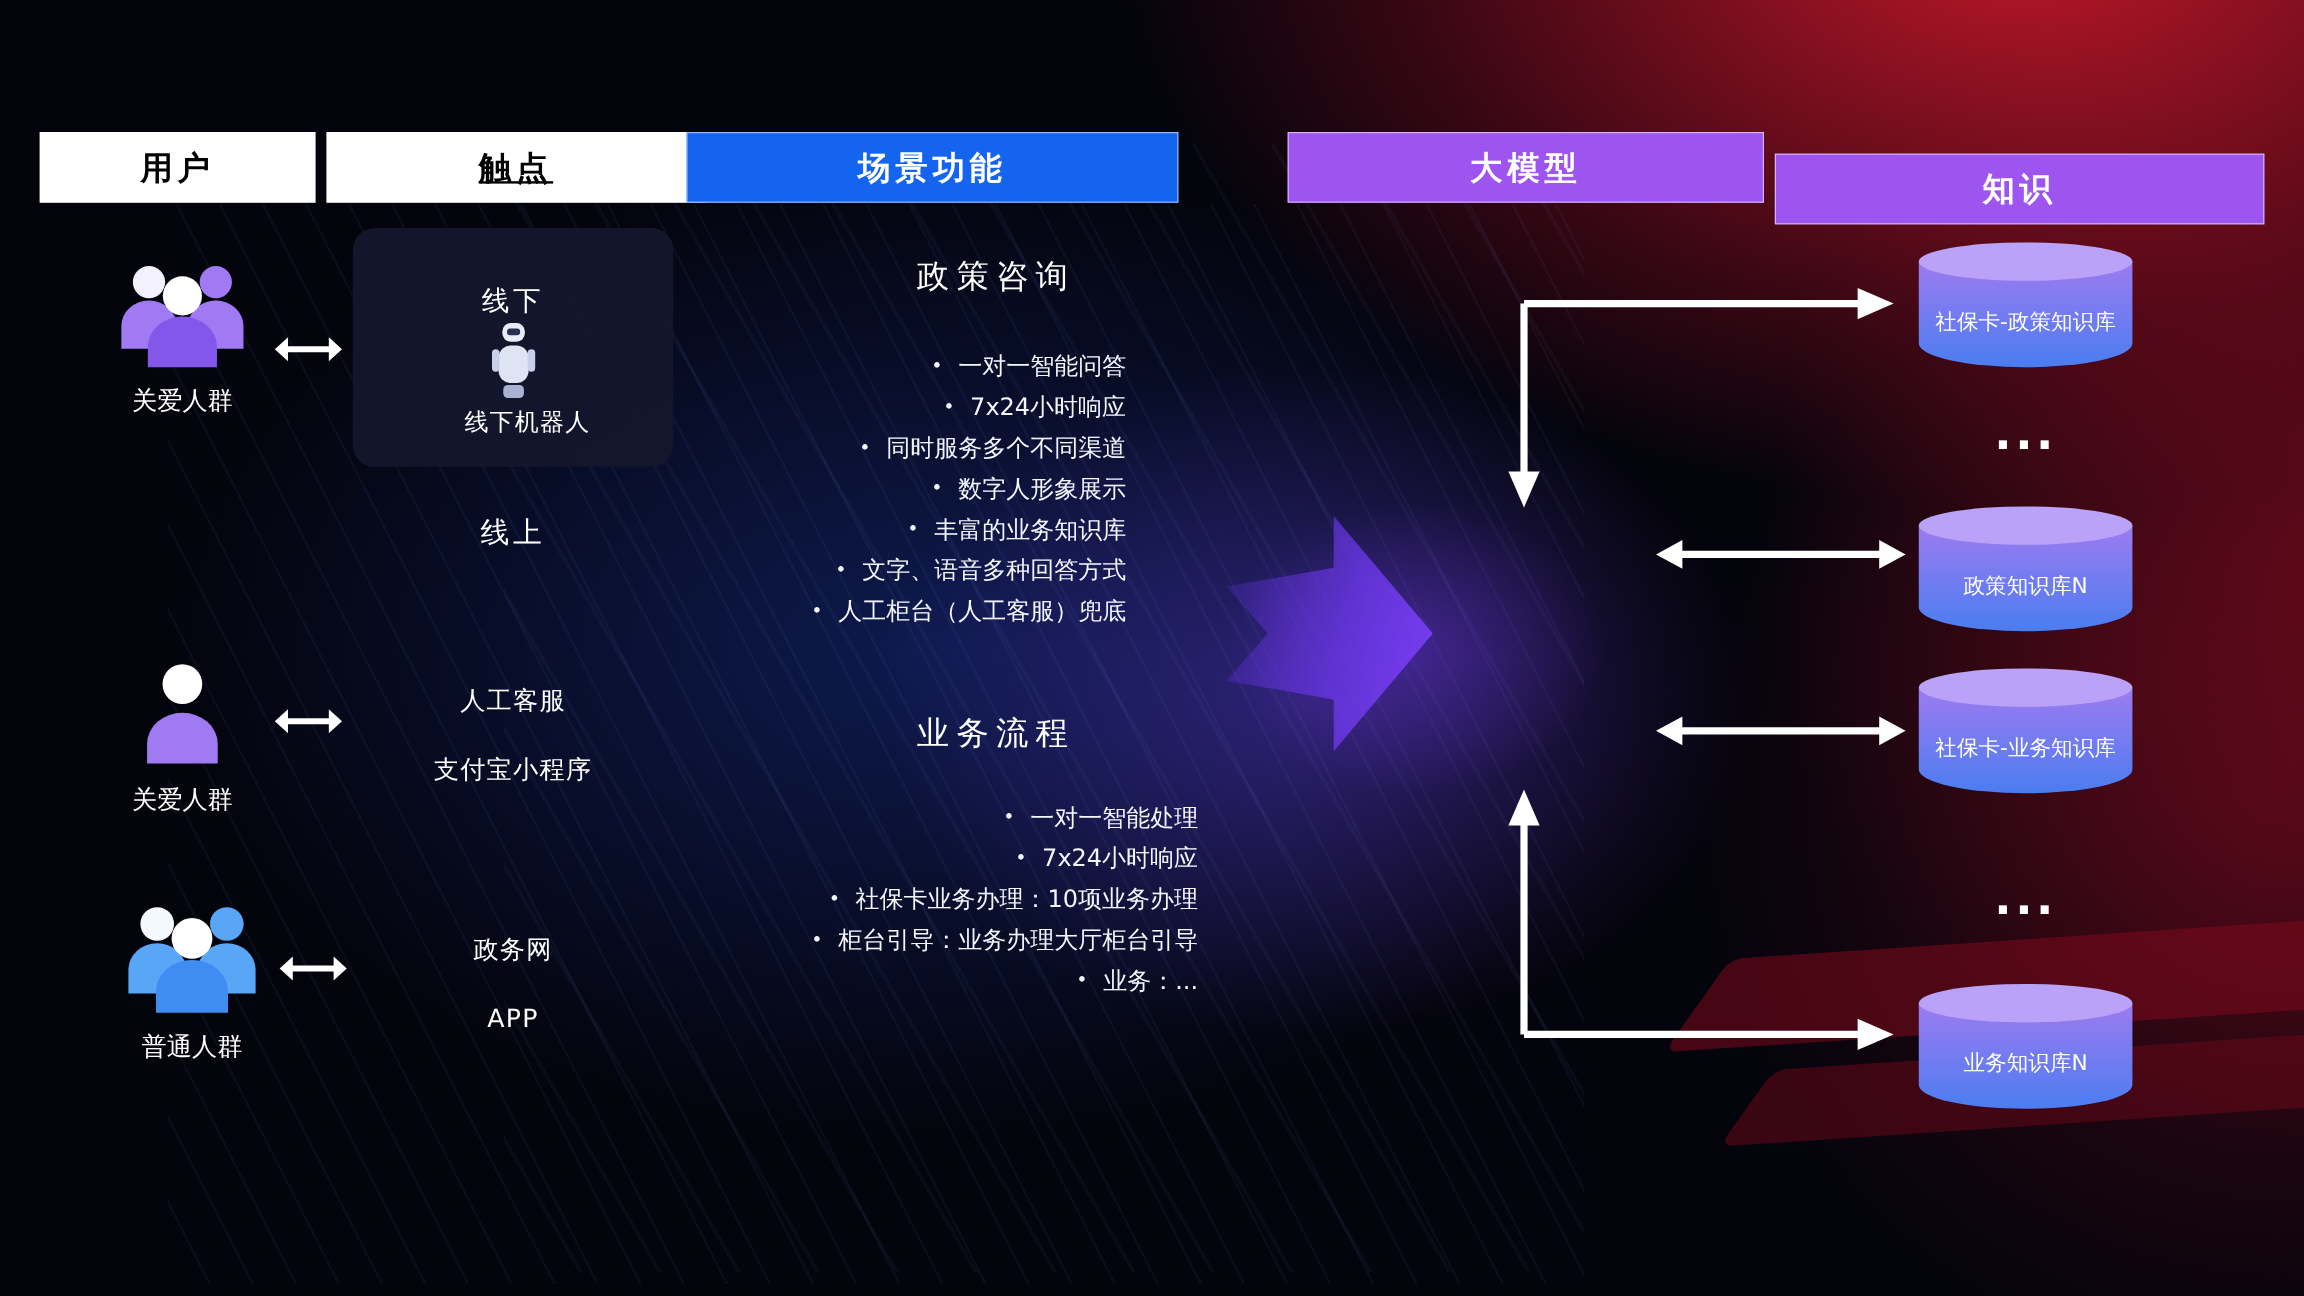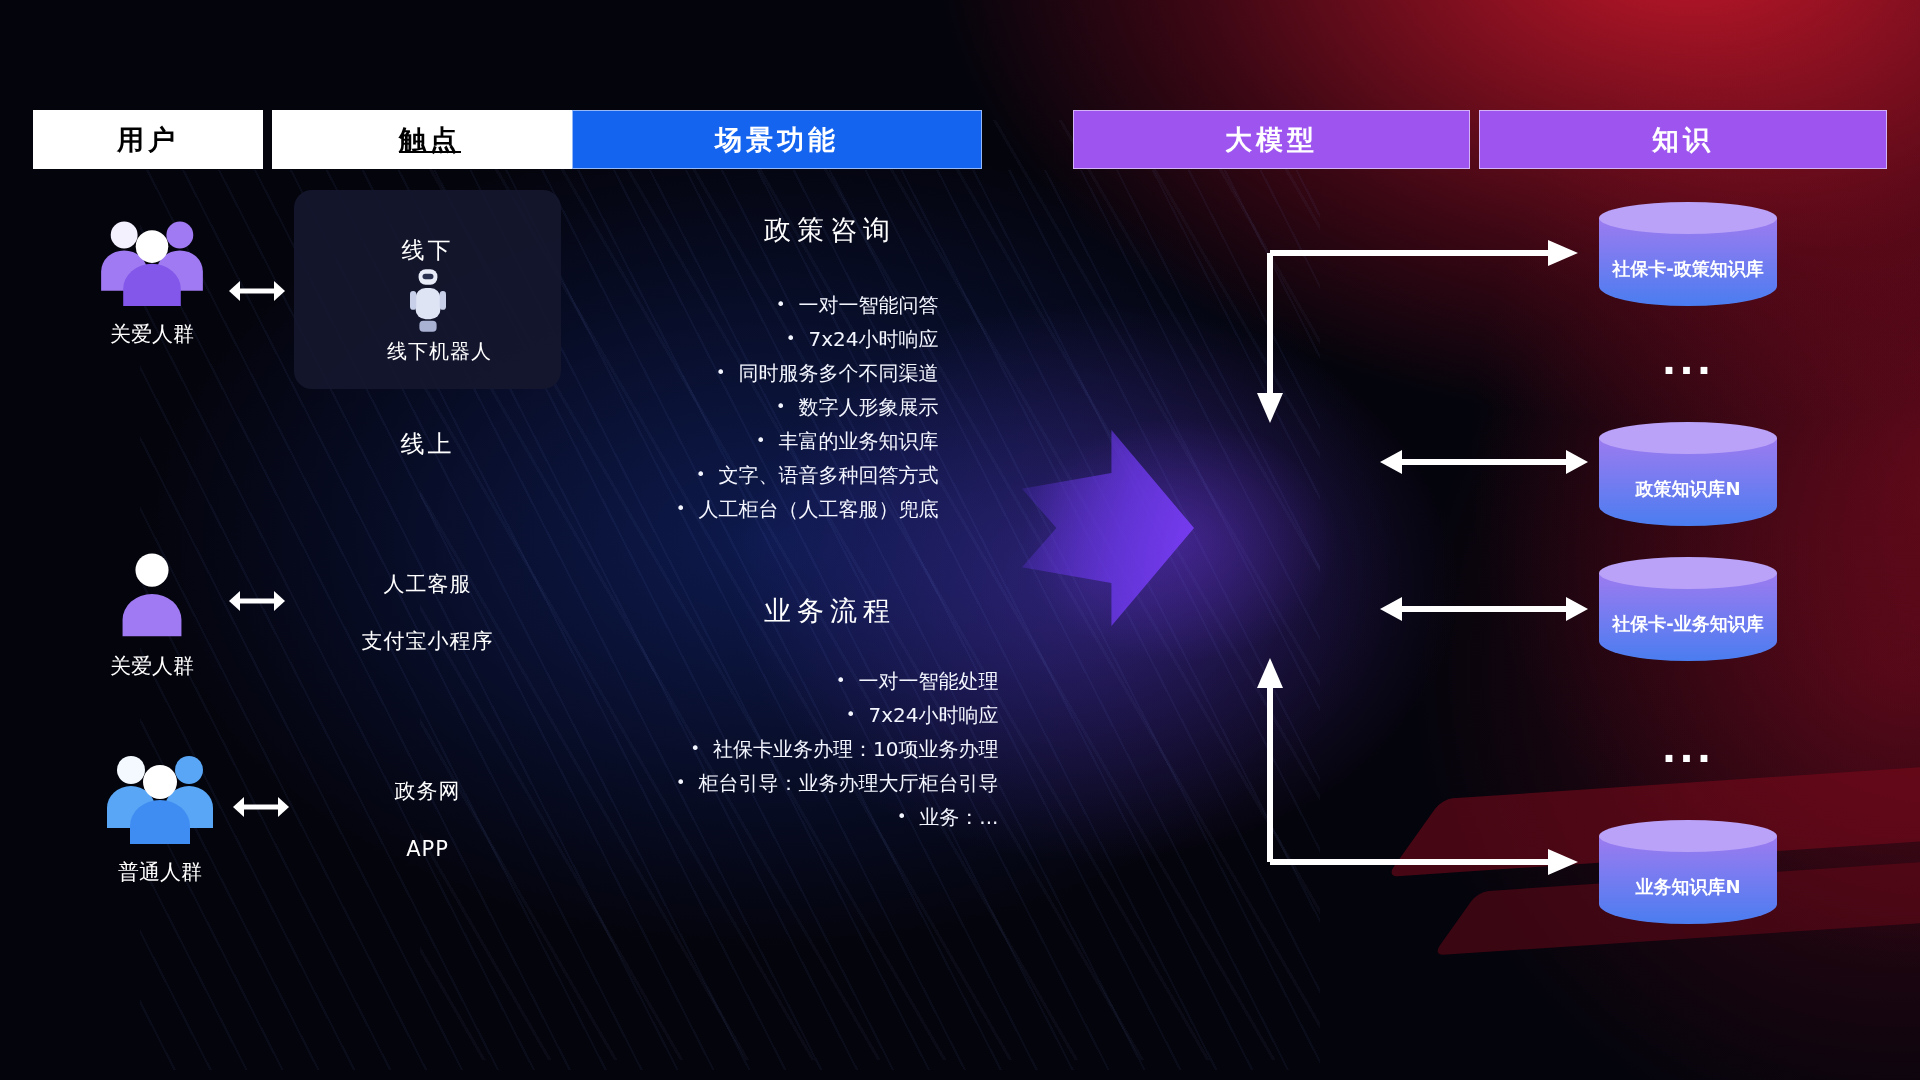--- a/index.html
+++ b/index.html
@@ -72,41 +72,41 @@
   .conn{position:absolute;pointer-events:none;}
 
   
   .cylinder{position:absolute;left:1599px;width:178px;height:104px;}
   .cyl-top{position:absolute;top:0;left:0;right:0;height:32px;border-radius:50%;
     background:var(--cyl-top,#b9a2f8);z-index:2;}
   .cyl-body{position:absolute;top:16px;left:0;right:0;bottom:0;z-index:1;
     background:linear-gradient(180deg,var(--cyl-a,#9d7bf0) 0%,var(--cyl-b,#4a7df0) 100%);
     border-radius:0 0 50% 50% / 0 0 20px 20px;
     display:flex;align-items:center;justify-content:center;text-align:right;
-    padding:20px 10px 6px;box-sizing:border-box;font-weight:bold;}
+    padding:20px 10px 6px;box-sizing:border-box;}
   .cyl-label{font-size:18px;line-height:24px;color:#fff;}
   .kb-dots{position:absolute;left:1599px;width:178px;text-align:center;
     font-size:38px;font-weight:800;letter-spacing:3px;line-height:30px;color:#fff;}
 </style>
 </head>
 <body>
 
 <div class="stage" style="--cyl-top: #b9a2f8; --cyl-a: #9d7bf0; --cyl-b: #4a7df0;">
 
   <div class="bg-glows"></div>
   <div class="streaks"></div>
   <div class="streaks2"></div>
   <div class="red-band b1"></div>
   <div class="red-band b2"></div>
 
   <div class="pill pill-1" style="background-color: rgb(255, 255, 255); color: rgb(0, 0, 0);">用户</div>
   <div class="pill pill-2" style="background-color: rgb(255, 255, 255); color: rgb(0, 0, 0); text-decoration: underline;">触点</div>
   <div class="pill pill-3 colored" style="background-color: rgb(20, 100, 240); color: rgb(255, 255, 255);">场景功能</div>
   <div class="pill pill-4 colored" style="background-color: rgb(158, 85, 240); color: rgb(255, 255, 255);">大模型</div>
-  <div class="pill pill-5 colored" style="background-color: rgb(158, 85, 240); color: rgb(255, 255, 255);">知识</div>
+  <div class="pill pill-5 colored" style="background-color: rgb(158, 85, 240); color: rgb(255, 255, 255); margin-top: 18px;">知识</div>
 
   <div class="user-block" style="left:82px;top:212px;width:140px">
     <svg width="126" height="96" viewBox="0 0 130 100">
       <circle cx="36" cy="24" r="14" fill="#f4f1ff"></circle>
       <path d="M12 82 L12 62 A24 22 0 0 1 60 62 L60 82 Z" fill="#9f7af2"></path>
       <circle cx="94" cy="24" r="14" fill="#9f7af2"></circle>
       <path d="M70 82 L70 62 A24 22 0 0 1 118 62 L118 82 Z" fill="#9f7af2"></path>
       <circle cx="65" cy="36" r="17" fill="#ffffff"></circle>
       <path d="M35 98 L35 80 A30 26 0 0 1 95 80 L95 98 Z" fill="#8257ea"></path>
     </svg>

